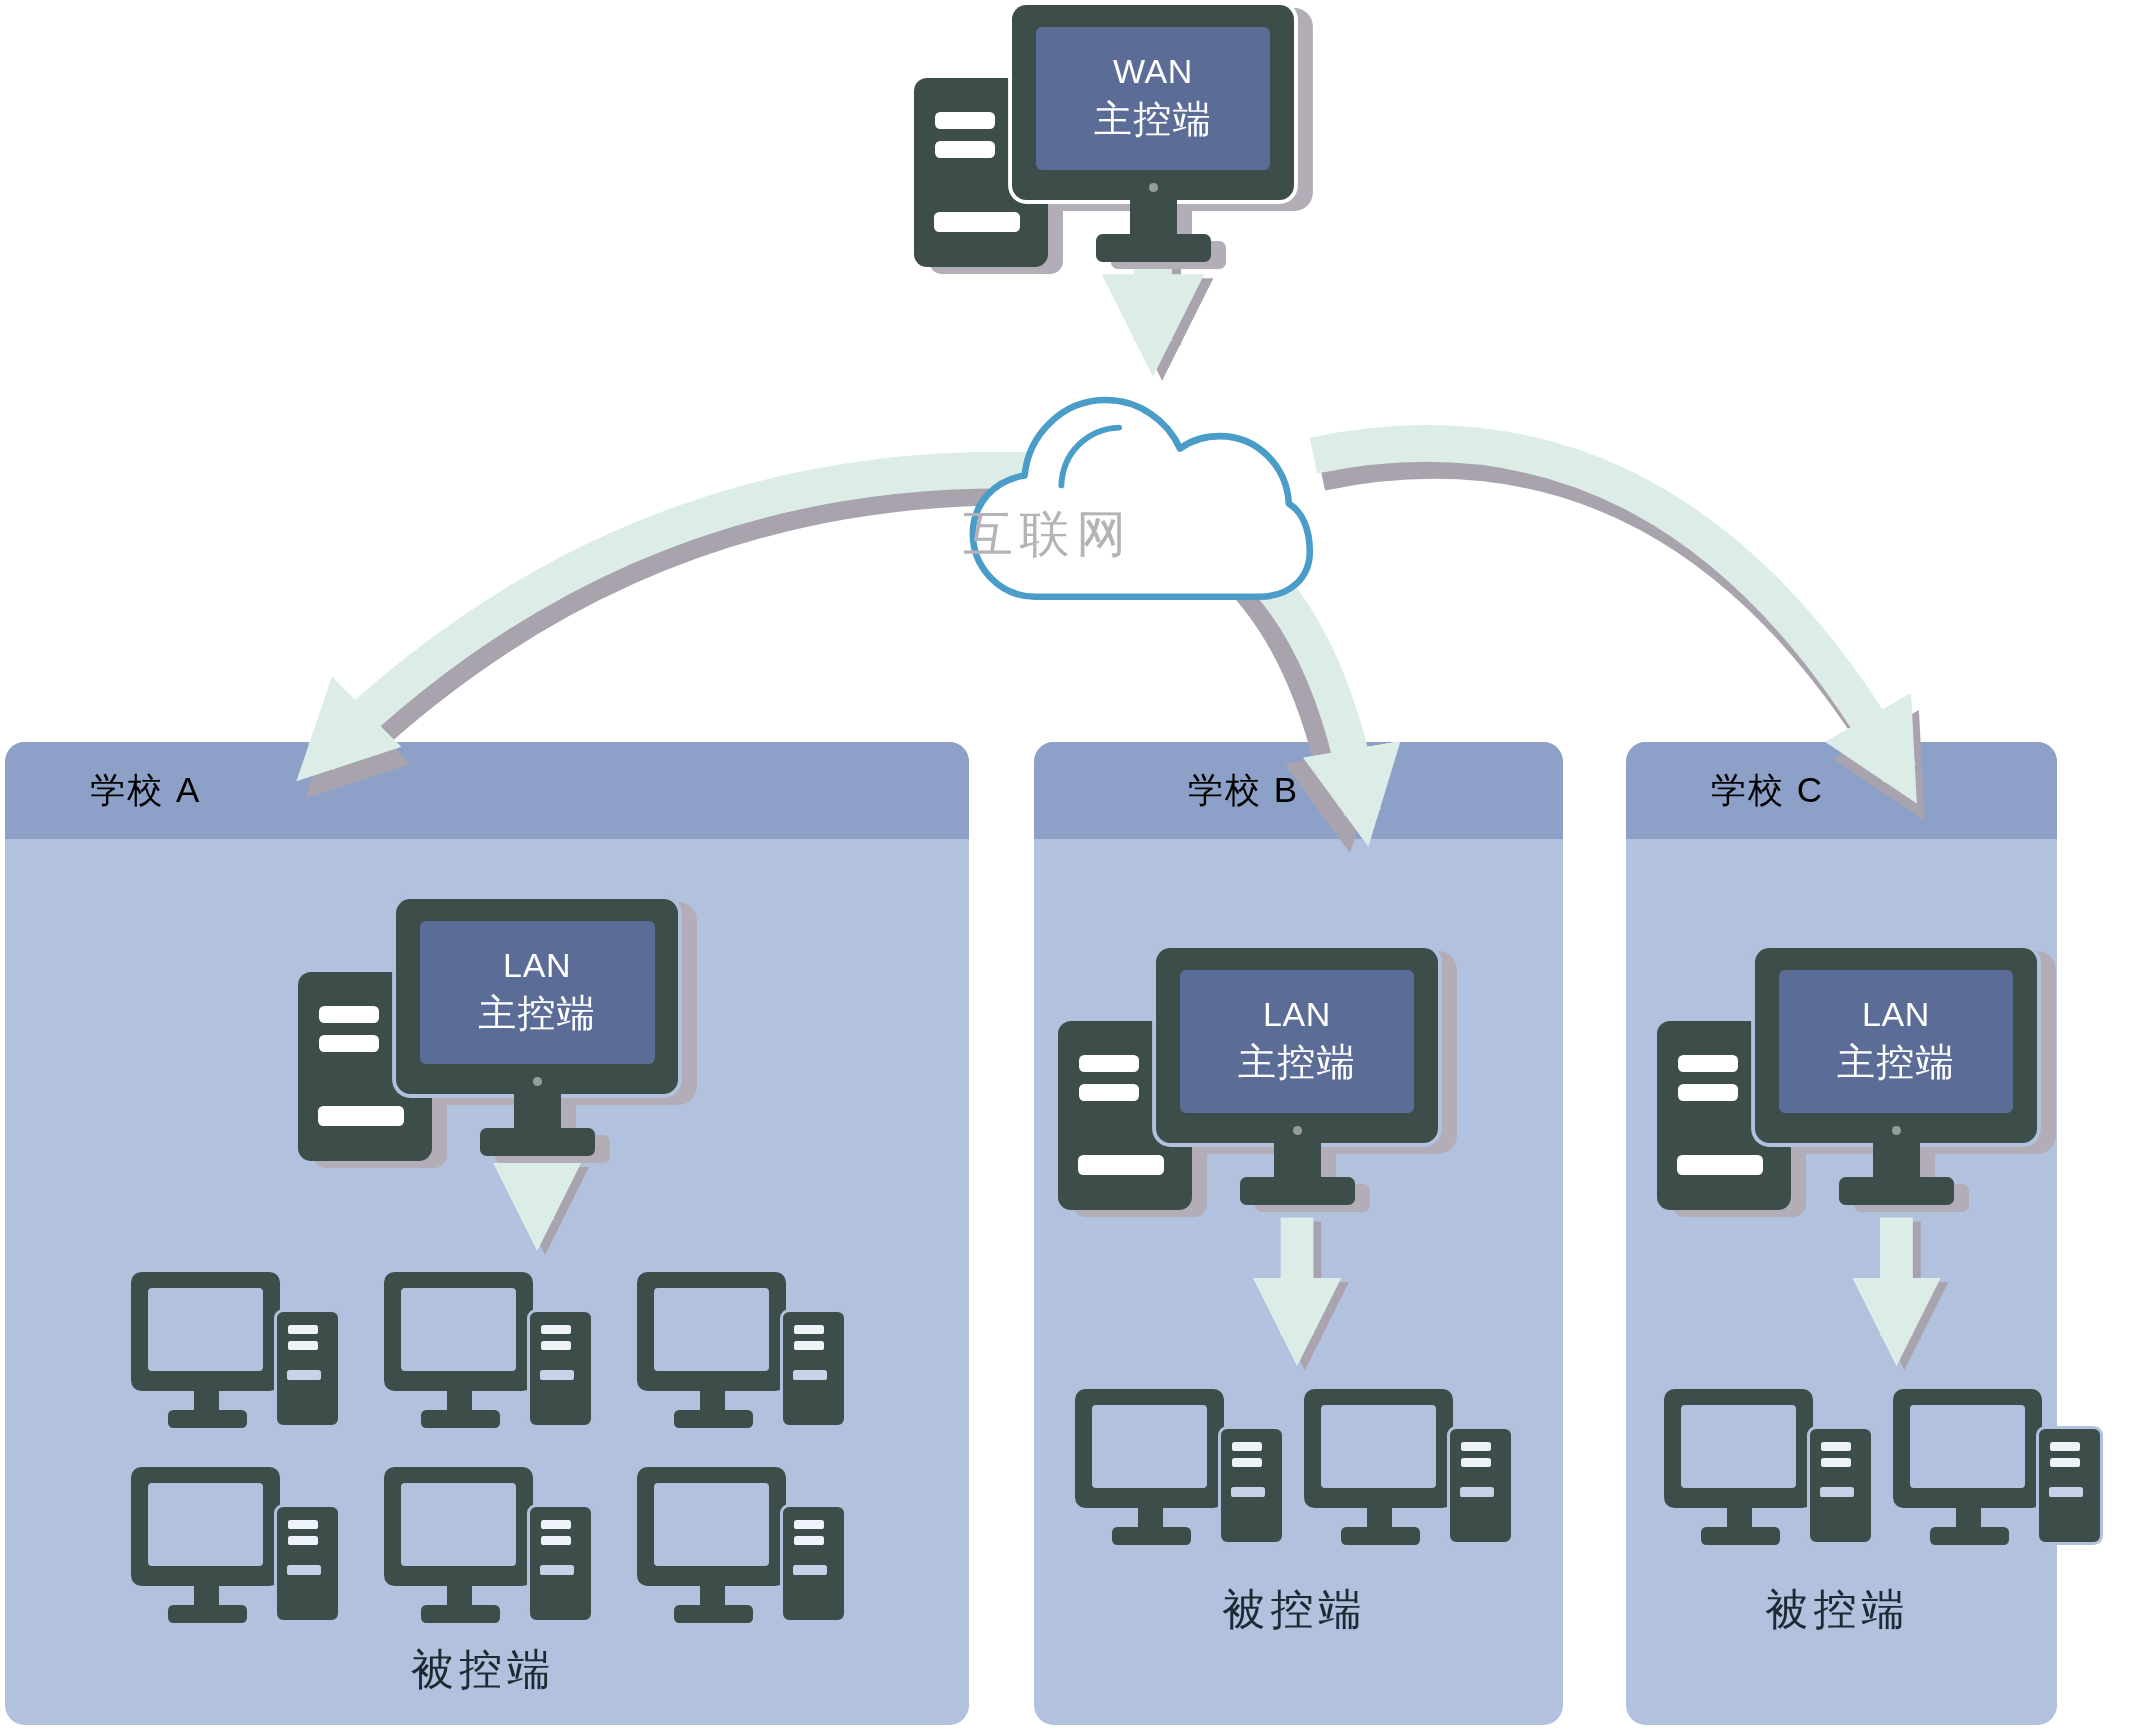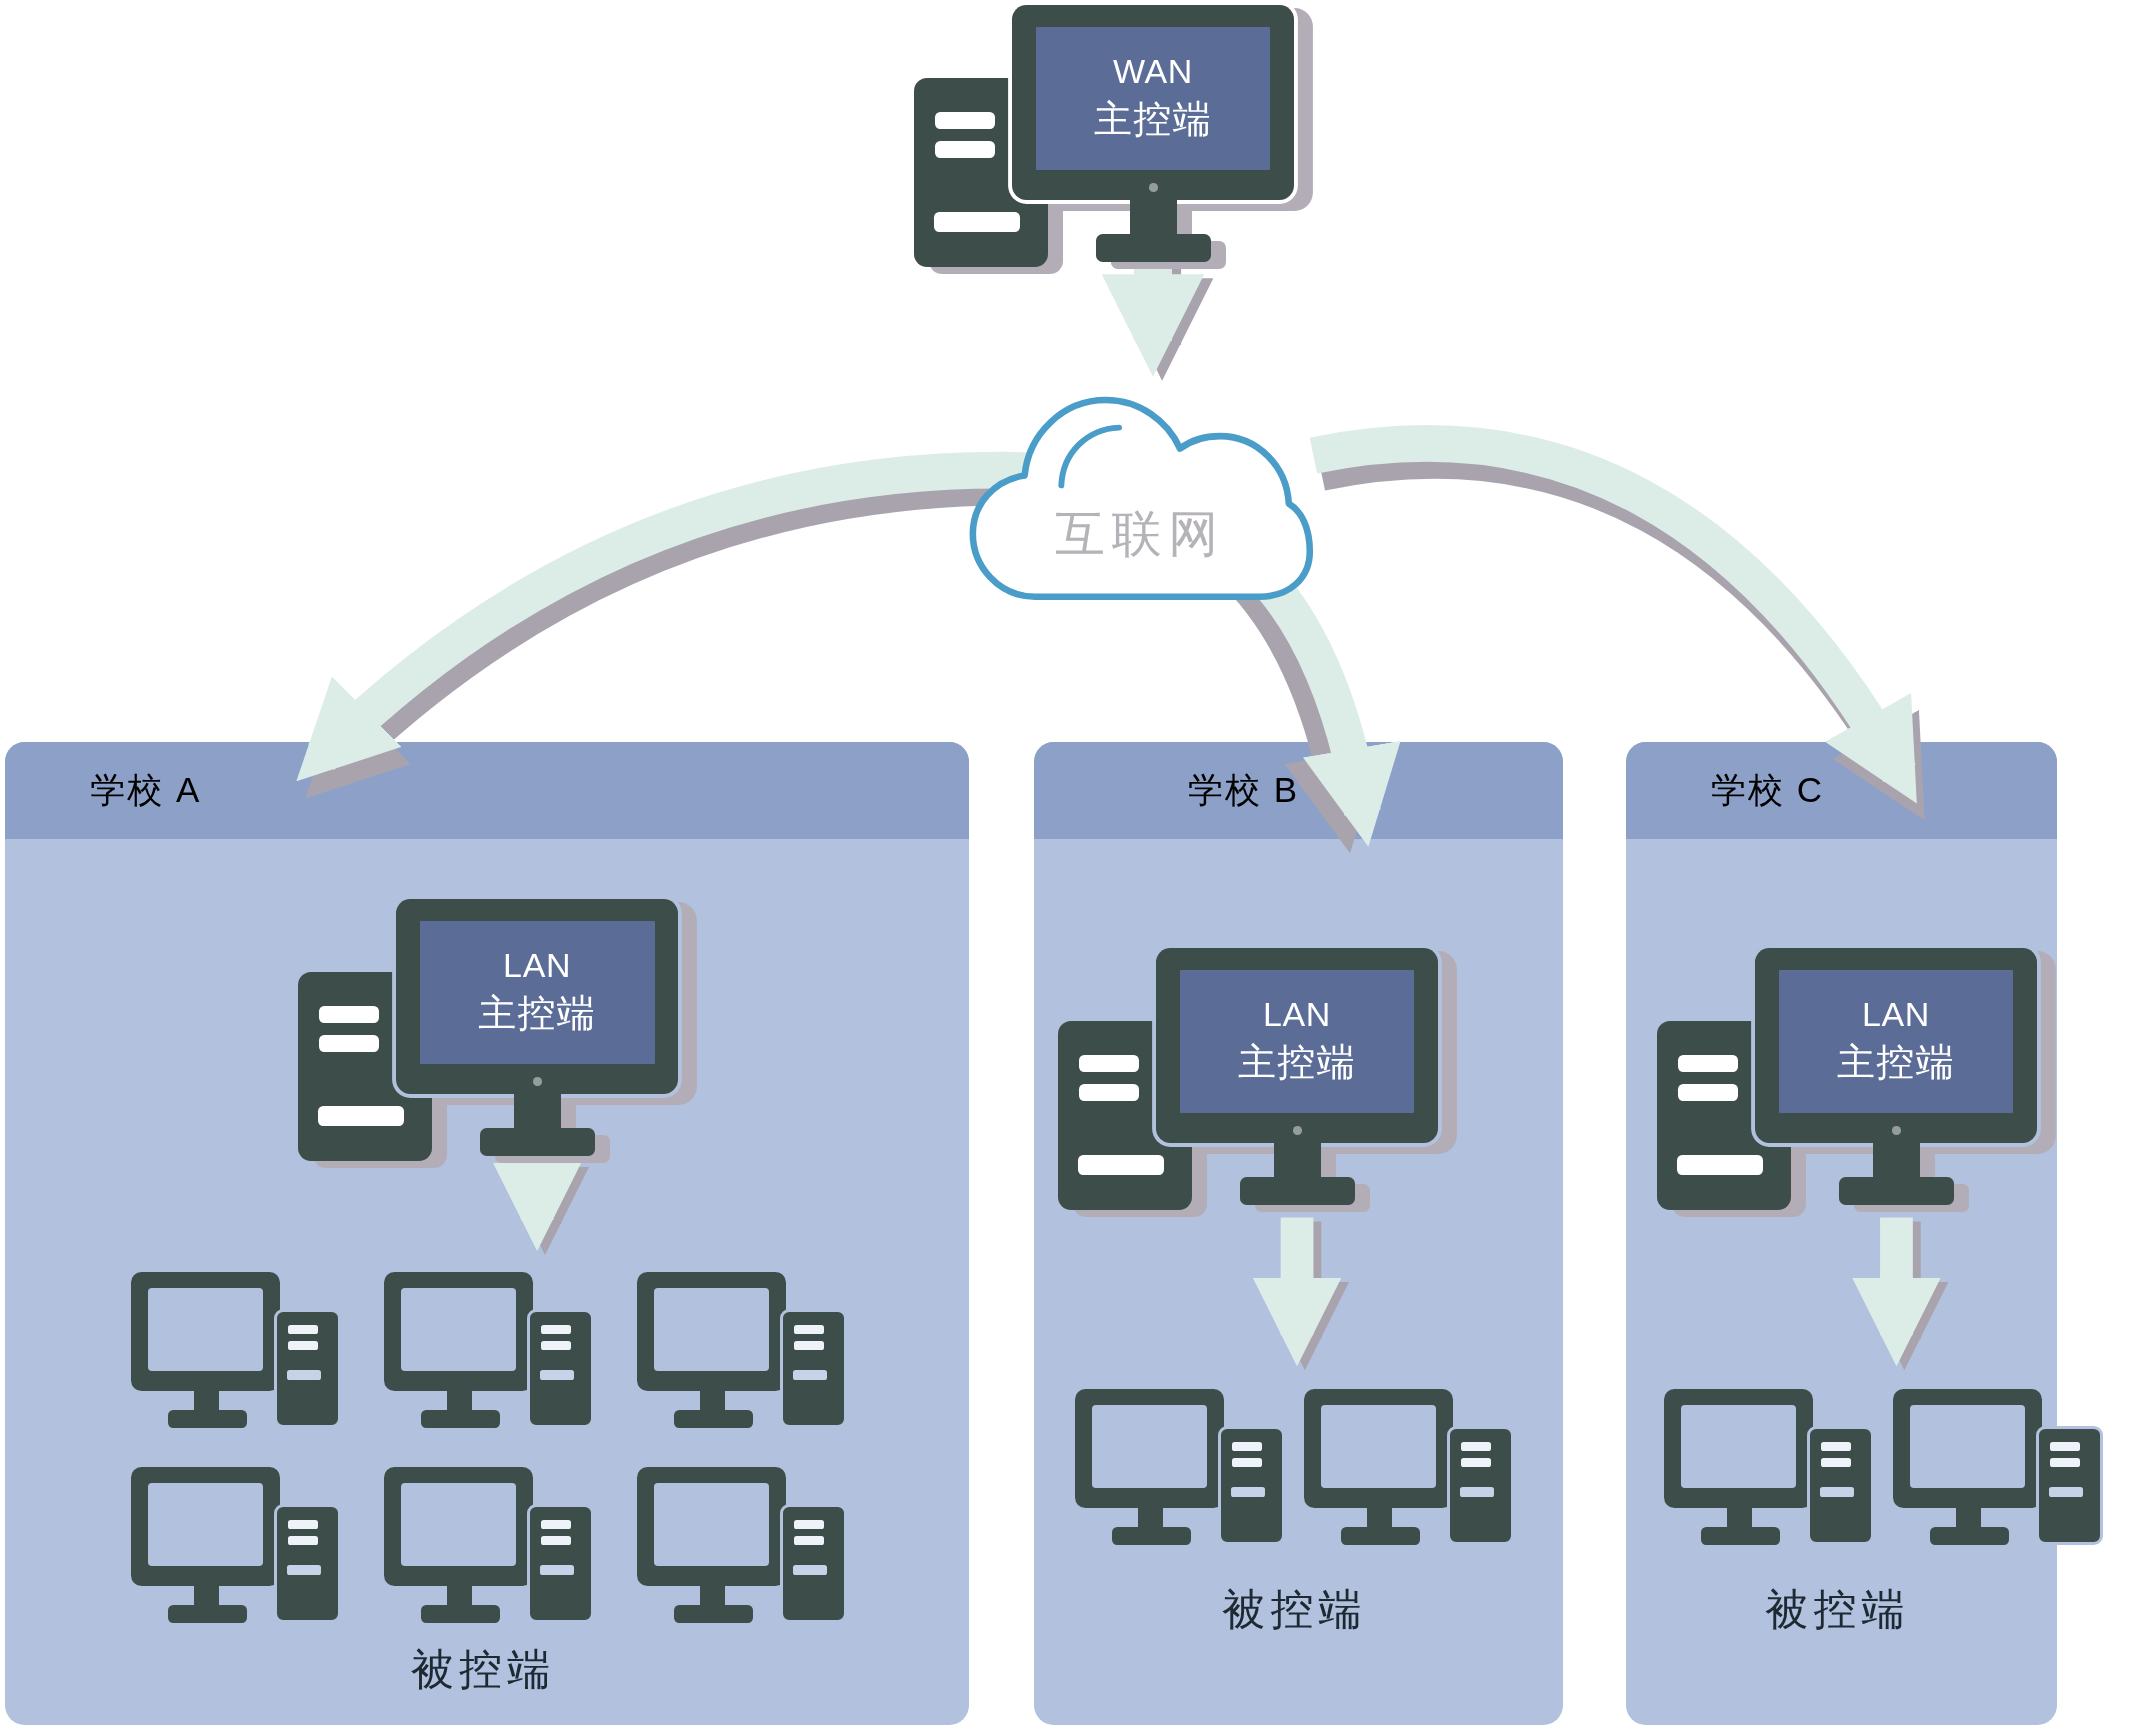--- a/index.html
+++ b/index.html
@@ -34,21 +34,21 @@
   .master-pc .m-tower{position:absolute;left:0;top:73px;width:134px;height:189px;
     background:var(--dark);border-radius:13px}
   .master-pc .m-tower i{position:absolute;display:block;background:#fff;border-radius:5.2px;
     left:21px;width:60px;height:17px}
   .master-pc .m-tower i.s1{top:34px}
   .master-pc .m-tower i.s2{top:63px}
   .master-pc .m-tower i.s3{top:134px;left:19.7px;width:86px;height:19.7px}
   .master-pc .m-monitor{position:absolute;left:98px;top:0;width:282px;height:195px;
     background:var(--dark);border-radius:14.4px;box-shadow:0 0 0 3.9px var(--seam,transparent)}
   .master-pc .m-screen{position:absolute;left:23.6px;right:23.6px;top:22px;bottom:30px;
-    background:var(--screen);border-radius:1px;display:flex;flex-direction:column;
+    background:var(--screen);border-radius:6px;display:flex;flex-direction:column;
     align-items:center;justify-content:center;gap:2.6px;color:#fff}
   .master-pc .m-line1{font-size:34px;letter-spacing:0.7px}
   .master-pc .m-line2{font-size:38px;letter-spacing:1.3px}
   .master-pc .m-led{position:absolute;left:50%;bottom:8.5px;width:8.5px;height:8.5px;margin-left:-3.9px;
     border-radius:50%;background:rgba(255,255,255,.45)}
   .master-pc .m-neck{position:absolute;left:216px;top:194px;width:47px;height:38px;background:var(--dark)}
   .master-pc .m-base{position:absolute;left:182px;top:229px;width:115px;height:27.5px;
     background:var(--dark);border-radius:6.6px}
   .wan-master{--seam:#ffffff;left:914px;top:5.2px;z-index:7}
   .school .master-pc{--seam:var(--panel)}
@@ -80,21 +80,21 @@
 
   .clients-label{position:absolute;left:0;right:8px;text-align:center;font-size:43px;
     color:var(--labeldark);letter-spacing:5.2px}
   #label-a{top:899px}
   #label-b{top:839px}
   #label-c{top:839px}
 
   
   .cloud{position:absolute;left:963px;top:362px;width:354px;height:259px;z-index:6}
   .cloud svg{position:absolute;inset:0;width:100%;height:100%}
-  .cloud-label{position:absolute;left:0;right:0;top:139px;text-align:center;
+  .cloud-label{position:absolute;left:0;right:0;top:139px;
     font-size:50px;color:var(--cloudtext);letter-spacing:6.6px}
 
   
   .arrows{position:absolute;left:0;top:0;width:2129px;height:1732px;z-index:5;pointer-events:none}
 </style>
 </head>
 <body>
 
 <div class="canvas">
 

